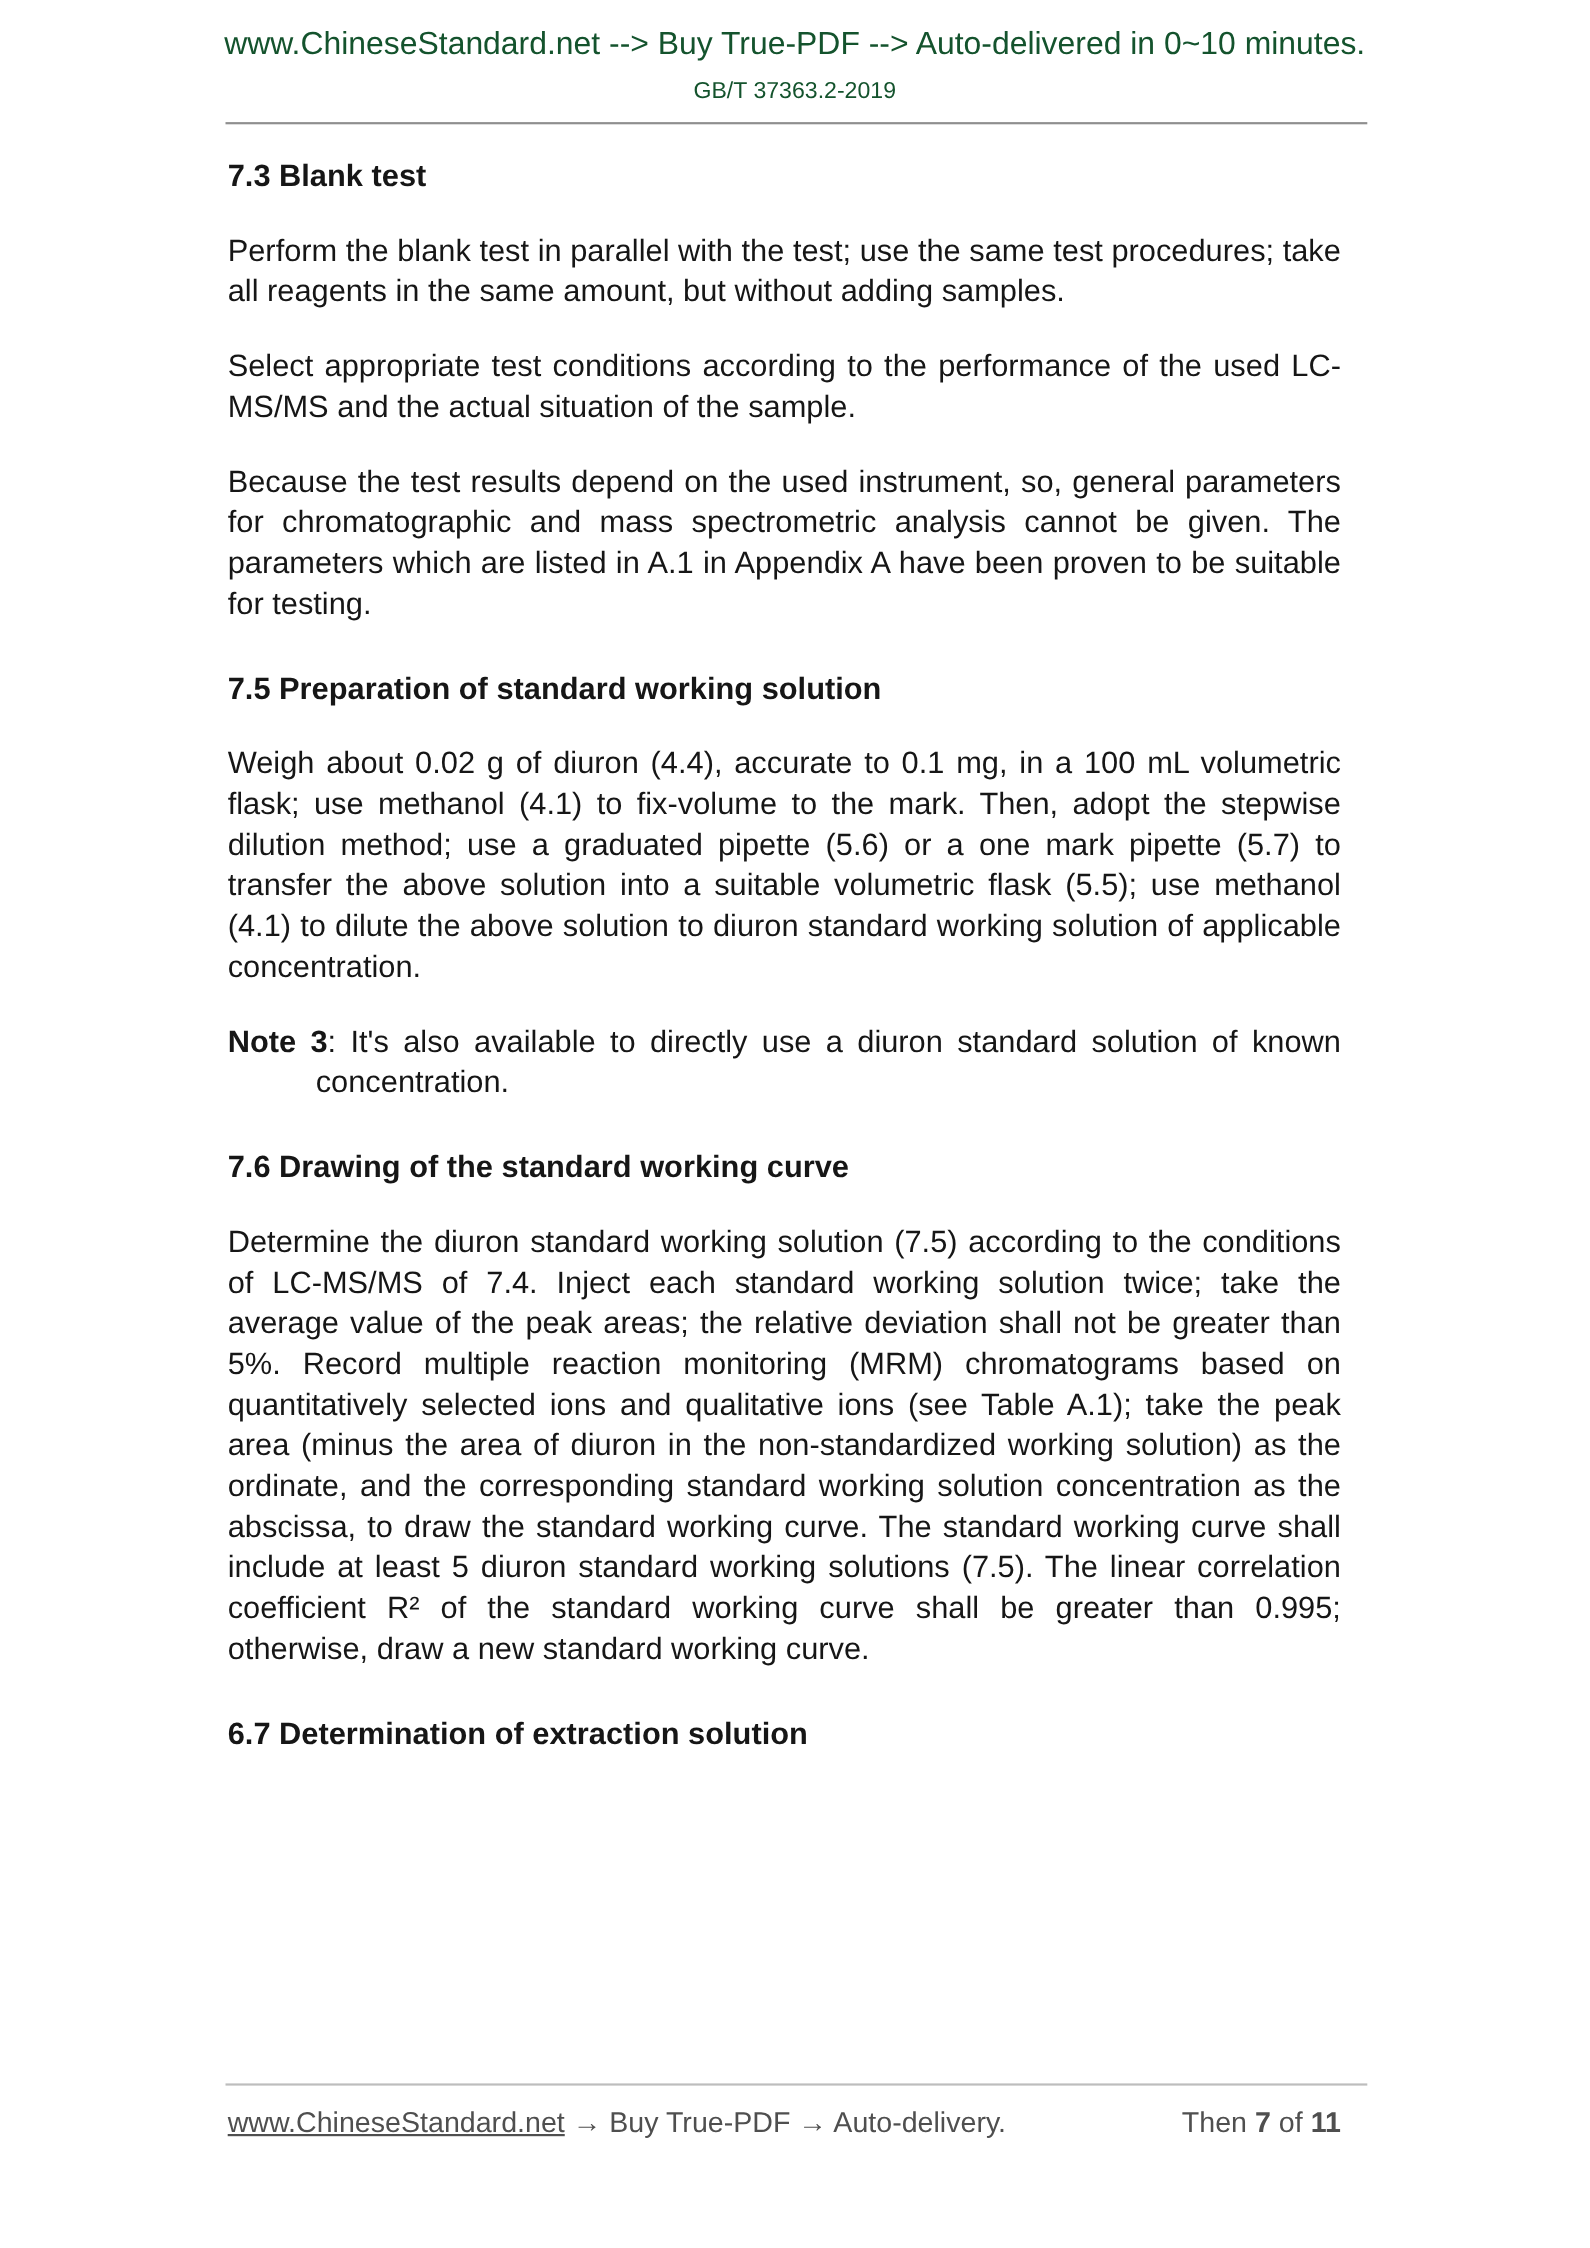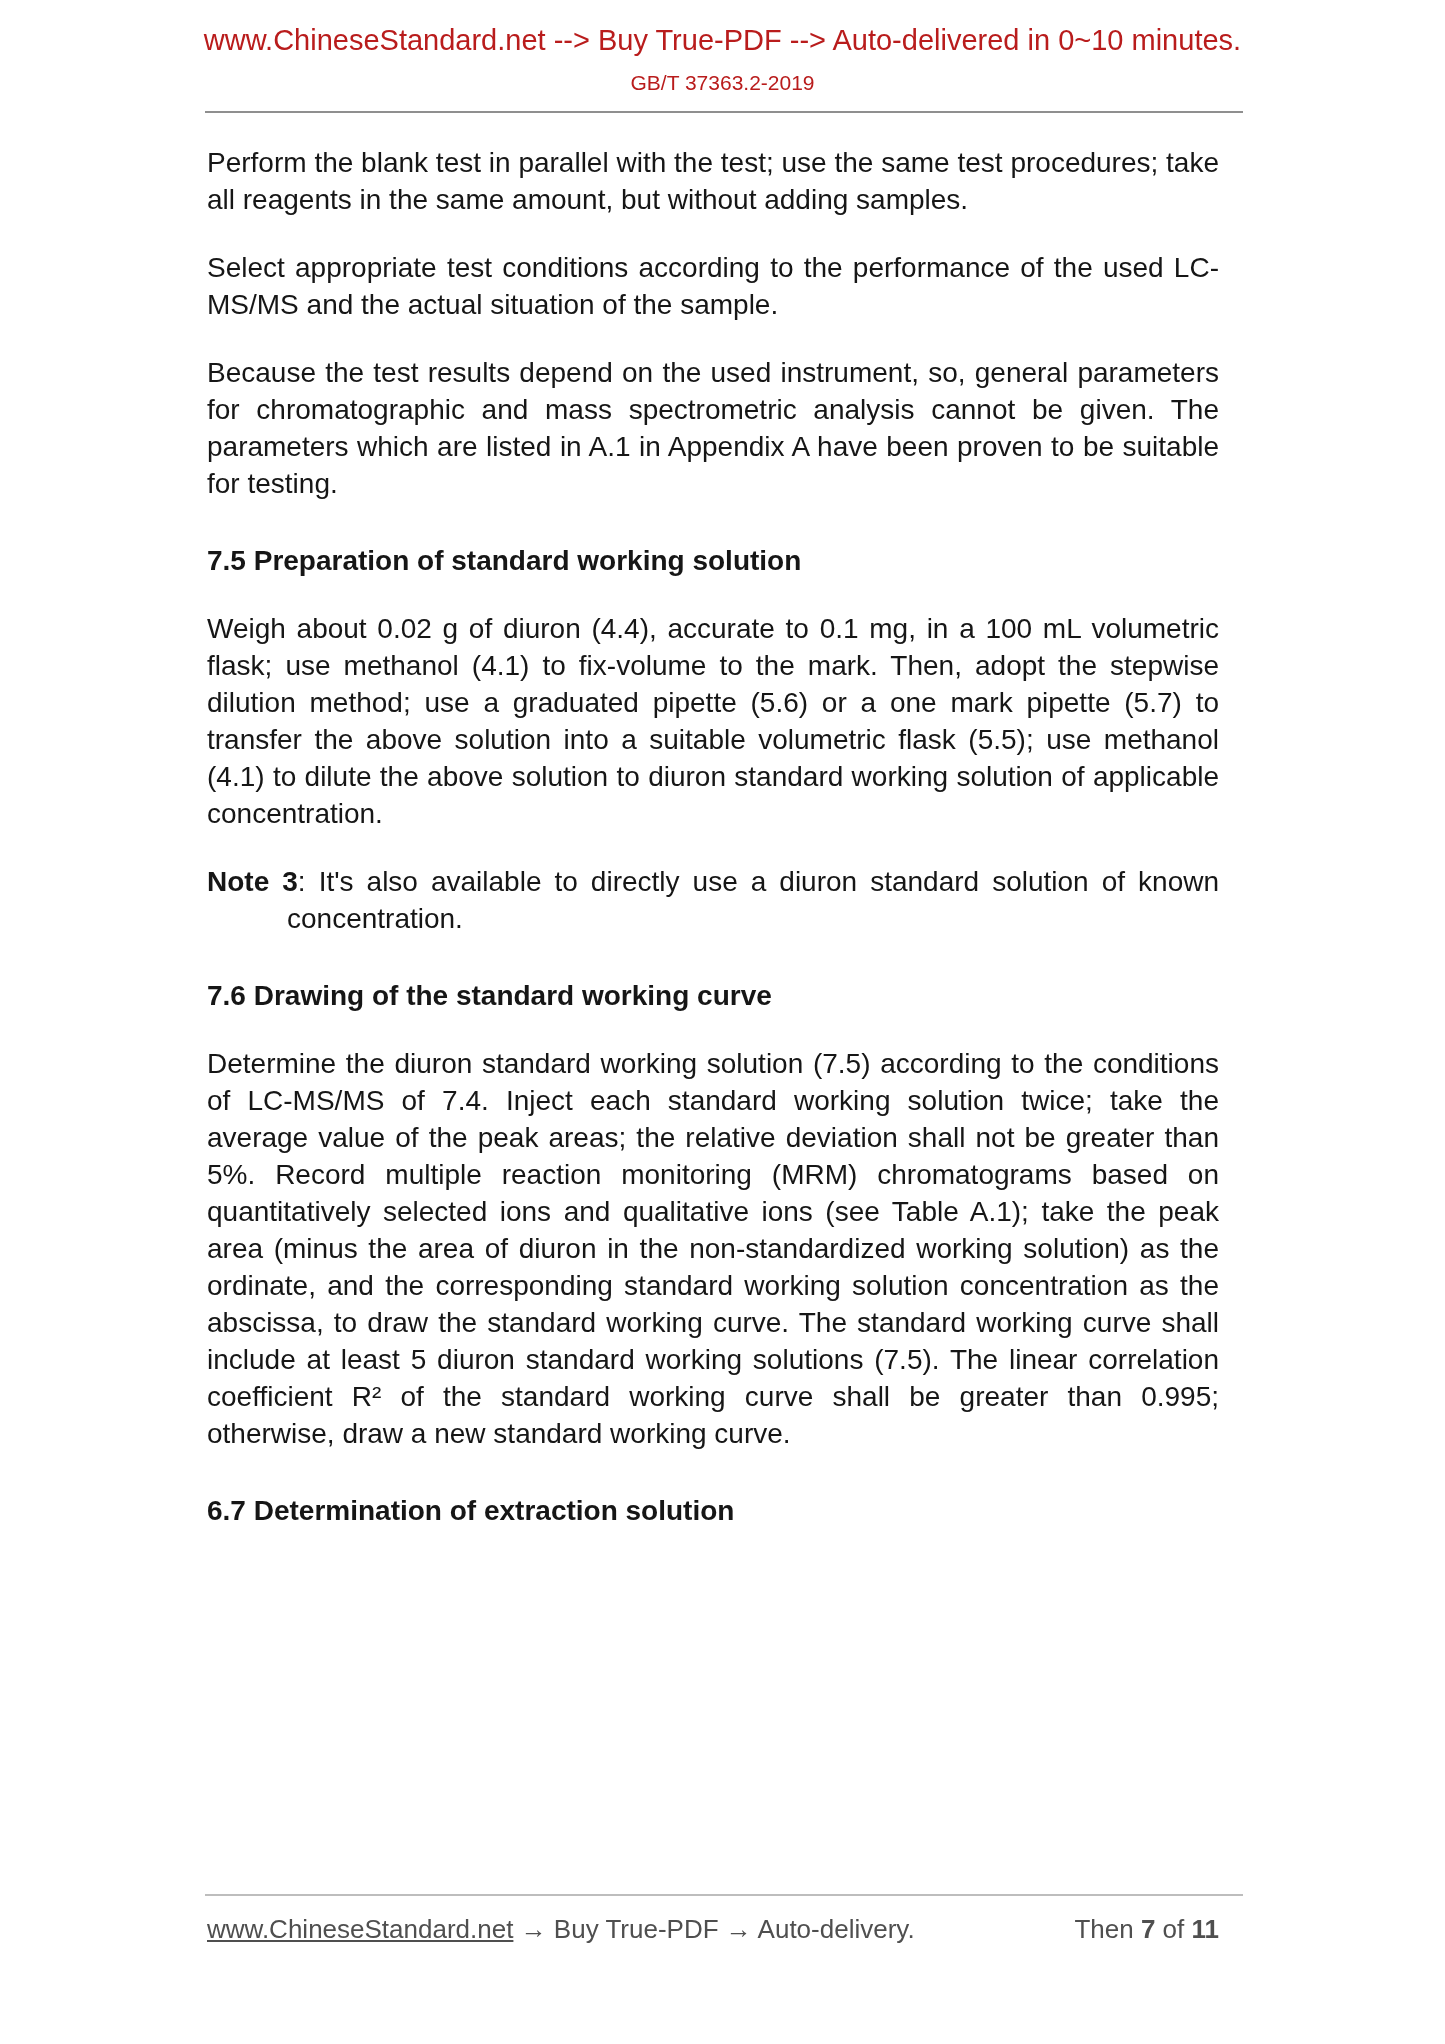--- a/index.html
+++ b/index.html
@@ -12,21 +12,21 @@
     width: 1445px;
     height: 2044px;
     background: #ffffff;
     font-family: "Liberation Sans", "DejaVu Sans", sans-serif;
     overflow: hidden;
   }
   
   .header {
     padding-top: 24px;
     text-align: center;
-    color: #b91c1c;
+    color: #14532d;
   }
   .header-tagline {
     font-size: 29px;
     line-height: 32px;
     letter-spacing: 0px;
     white-space: nowrap;
   }
   .doc-number {
     font-size: 21px;
     line-height: 24px;
@@ -106,20 +106,21 @@
 
   <div class="header">
     <div class="header-tagline">www.ChineseStandard.net --&gt; Buy True-PDF --&gt; Auto-delivered in 0~10 minutes.</div>
     <div class="doc-number">GB/T 37363.2-2019</div>
   </div>
 
   <hr class="top-rule">
 
   <div class="content">
 
+    <h2 class="first">7.3 Blank test</h2>
     <p>Perform the blank test in parallel with the test; use the same test procedures; take all reagents in the same amount, but without adding samples.</p>
 
     <p>Select appropriate test conditions according to the performance of the used LC-MS/MS and the actual situation of the sample.</p>
     <p>Because the test results depend on the used instrument, so, general parameters for chromatographic and mass spectrometric analysis cannot be given. The parameters which are listed in A.1 in Appendix A have been proven to be suitable for testing.</p>
 
     <h2>7.5 Preparation of standard working solution</h2>
     <p>Weigh about 0.02 g of diuron (4.4), accurate to 0.1 mg, in a 100 mL volumetric flask; use methanol (4.1) to fix-volume to the mark. Then, adopt the stepwise dilution method; use a graduated pipette (5.6) or a one mark pipette (5.7) to transfer the above solution into a suitable volumetric flask (5.5); use methanol (4.1) to dilute the above solution to diuron standard working solution of applicable concentration.</p>
     <p class="note"><span class="note-label">Note 3</span><span>: It's also available to directly use a diuron standard solution of known concentration.</span></p>
 
     <h2>7.6 Drawing of the standard working curve</h2>

